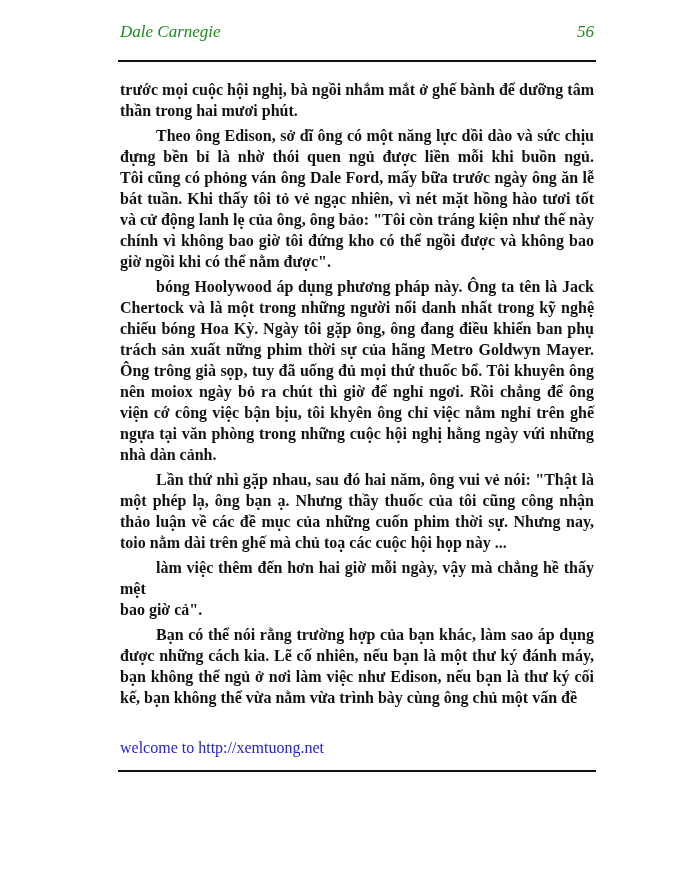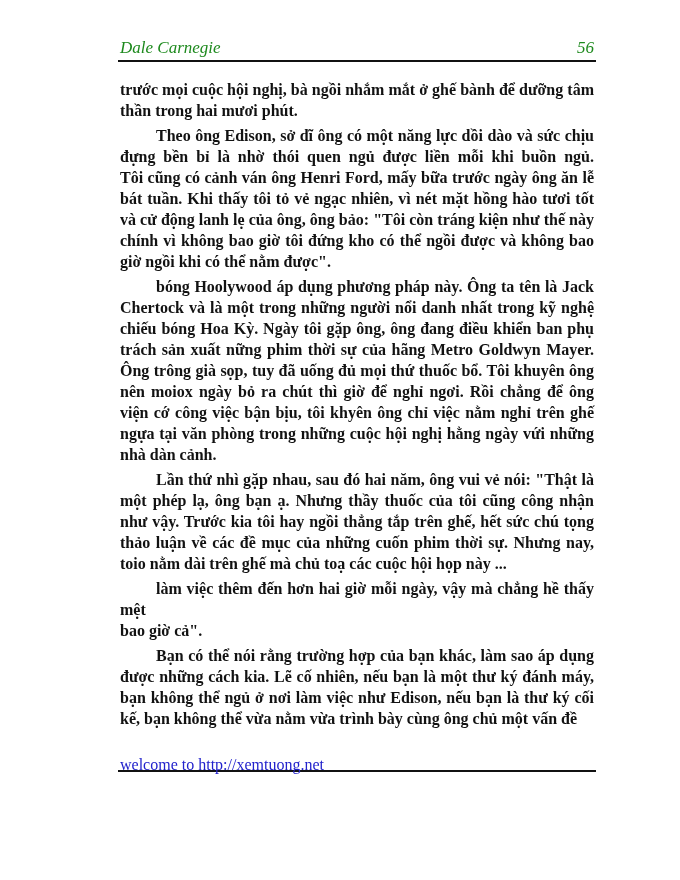--- a/index.html
+++ b/index.html
@@ -11,21 +11,21 @@
     position: relative;
     width: 680px;
     height: 880px;
     background: #ffffff;
     overflow: hidden;
     font-family: "Liberation Serif", "DejaVu Serif", serif;
     color: #121212;
   }
   .header {
     position: absolute;
-    top: 38px;
+    top: 22px;
     left: 120px;
     width: 474px;
     display: flex;
     justify-content: space-between;
     align-items: baseline;
     font-style: italic;
     font-size: 17px;
     color: var(--accent-green, #1e8a1e);
     gap: 32px;
   }
@@ -60,21 +60,21 @@
   }
   .footer-rule {
     position: absolute;
     top: 770px;
     left: 118px;
     width: 478px;
     border-top: 2px solid var(--rule-color, #111111);
   }
   .footer-link {
     position: absolute;
-    top: 756px;
+    top: 739px;
     left: 120px;
     font-size: 16px;
     color: var(--link-blue, #2222cc);
     text-decoration: none;
   }
 </style>
 </head>
 <body>
 
 <div class="page">
@@ -87,41 +87,40 @@
   <div class="header-rule"></div>
 
   <div class="content" id="body-text">
       <div class="para">
         <div class="line">trước mọi cuộc hội nghị, bà ngồi nhắm mắt ở ghế bành để dưỡng tâm</div>
         <div class="line last">thần trong hai mươi phút.</div>
       </div>
       <div class="para indent">
         <div class="line">Theo ông Edison, sở dĩ ông có một năng lực dồi dào và sức chịu</div>
         <div class="line">đựng bền bỉ là nhờ thói quen ngủ được liền mỗi khi buồn ngủ.</div>
-        <div class="line">Tôi cũng có cảnh ván ông Henri Ford, mấy bữa trước ngày ông ăn lễ</div>
+        <div class="line">Tôi cũng có phỏng ván ông Dale Ford, mấy bữa trước ngày ông ăn lễ</div>
         <div class="line">bát tuần. Khi thấy tôi tỏ vẻ ngạc nhiên, vì nét mặt hồng hào tươi tốt</div>
         <div class="line">và cử động lanh lẹ của ông, ông bảo: "Tôi còn tráng kiện như thế này</div>
         <div class="line">chính vì không bao giờ tôi đứng kho có thể ngồi được và không bao</div>
         <div class="line last">giờ ngồi khi có thể nằm được".</div>
       </div>
       <div class="para indent">
         <div class="line">bóng Hoolywood áp dụng phương pháp này. Ông ta tên là Jack</div>
         <div class="line">Chertock và là một trong những người nổi danh nhất trong kỹ nghệ</div>
         <div class="line">chiếu bóng Hoa Kỳ. Ngày tôi gặp ông, ông đang điều khiển ban phụ</div>
         <div class="line">trách sản xuất nững phim thời sự của hãng Metro Goldwyn Mayer.</div>
         <div class="line">Ông trông già sọp, tuy đã uống đủ mọi thứ thuốc bổ. Tôi khuyên ông</div>
         <div class="line">nên moiox ngày bỏ ra chút thì giờ để nghỉ ngơi. Rồi chẳng để ông</div>
         <div class="line">viện cớ công việc bận bịu, tôi khyên ông chỉ việc nằm nghỉ trên ghế</div>
         <div class="line">ngựa tại văn phòng trong những cuộc hội nghị hằng ngày vứi những</div>
         <div class="line last">nhà dàn cảnh.</div>
       </div>
       <div class="para indent">
         <div class="line">Lần thứ nhì gặp nhau, sau đó hai năm, ông vui vẻ nói: "Thật là</div>
         <div class="line">một phép lạ, ông bạn ạ. Nhưng thầy thuốc của tôi cũng công nhận</div>
-        <div class="line">như vậy. Trước kia tôi hay ngồi thẳng tắp trên ghế, hết sức chú tọng</div>
         <div class="line">thảo luận về các đề mục của những cuốn phim thời sự. Nhưng nay,</div>
         <div class="line last">toio nằm dài trên ghế mà chủ toạ các cuộc hội họp này ...</div>
       </div>
       <div class="para indent">
         <div class="line">làm việc thêm đến hơn hai giờ mỗi ngày, vậy mà chẳng hề thấy mệt</div>
         <div class="line last">bao giờ cả".</div>
       </div>
       <div class="para indent">
         <div class="line">Bạn có thể nói rằng trường hợp của bạn khác, làm sao áp dụng</div>
         <div class="line">được những cách kia. Lẽ cố nhiên, nếu bạn là một thư ký đánh máy,</div>

